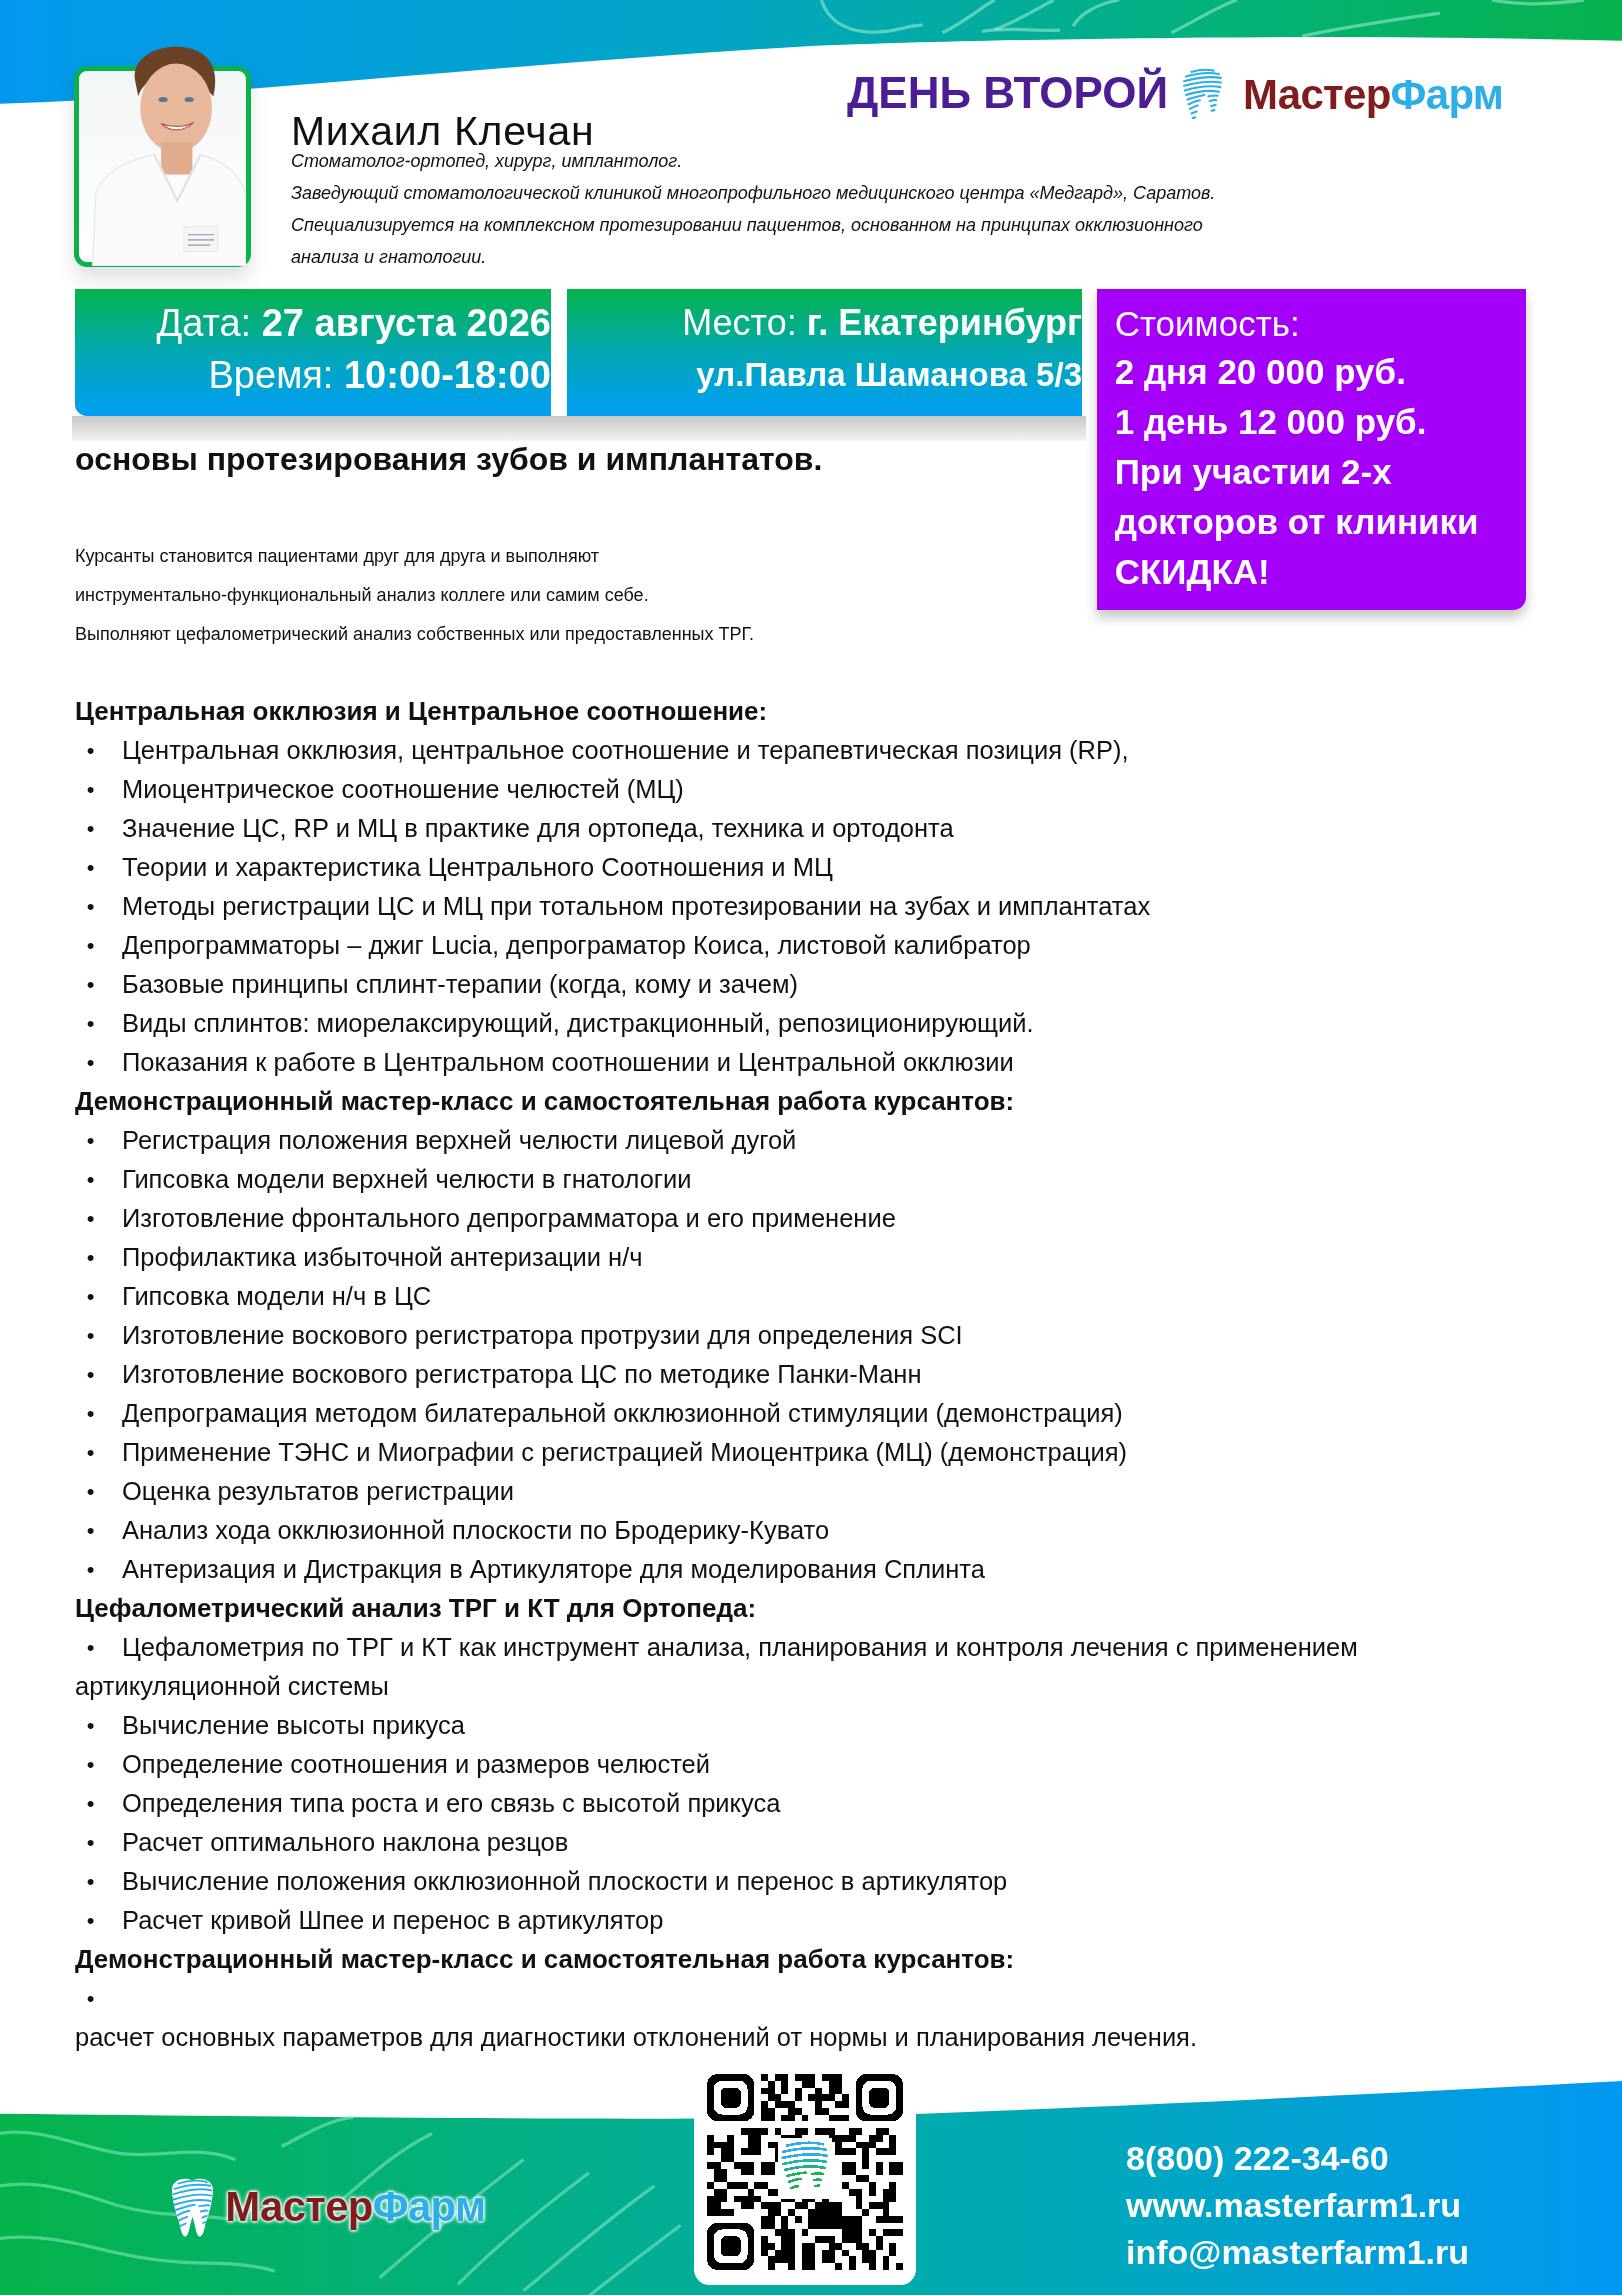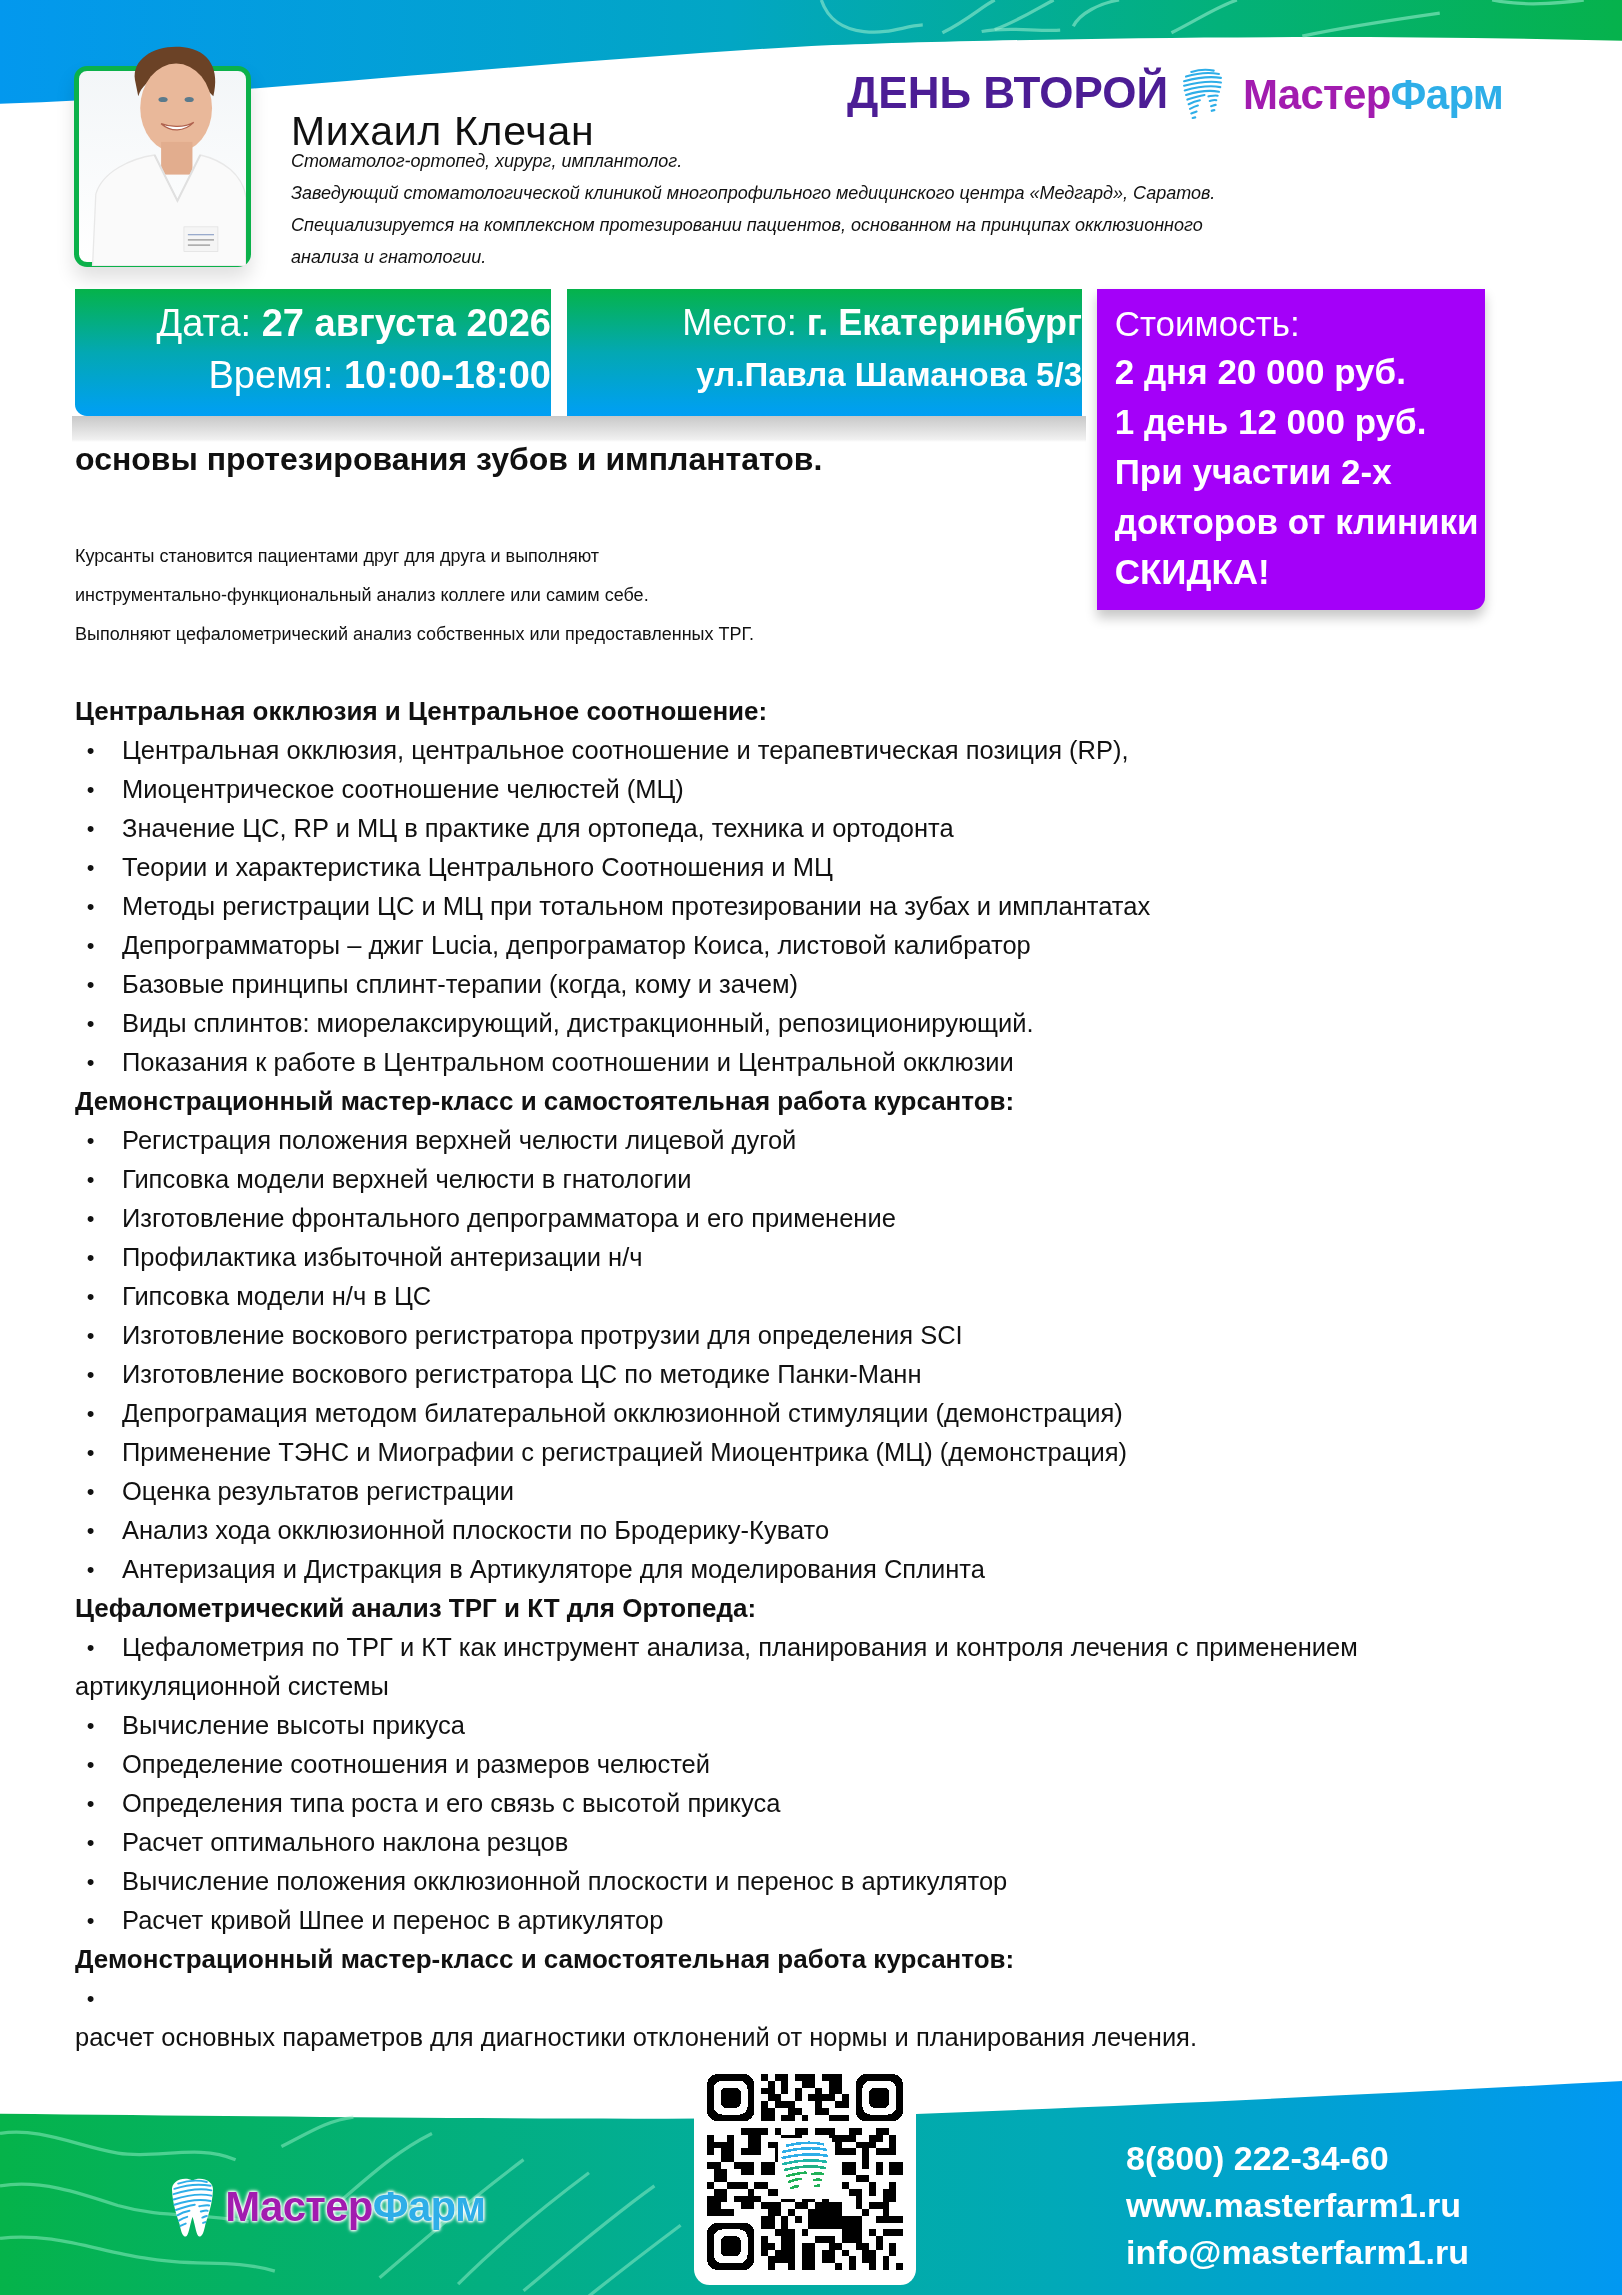--- a/index.html
+++ b/index.html
@@ -20,40 +20,40 @@
     .photo { position: absolute; left: 6.5px; top: -27.5px; width: 160px; height: 222px; }
 
     .speaker-name { position: absolute; left: 291px; top: 96px; font-size: 41px; font-weight: 400; letter-spacing: 0.7px; color: #111; margin-top: 12px; }
     .speaker-bio { position: absolute; left: 291px; top: 145px; width: 1243px; font-size: 18px; line-height: 32px; color: #111; font-style: italic; }
     .speaker-bio div { white-space: nowrap; }
 
     
     .day-label { position: absolute; left: 847px; top: 68px; font-size: 44px; font-weight: 700; color: #4c1d95; letter-spacing: 0px; }
     .header-logo-icon { position: absolute; left: 1182px; top: 68px; width: 41px; height: 54px; }
     .header-logo-text { position: absolute; left: 1243px; top: 71px; font-size: 42px; font-weight: 700; letter-spacing: -0.7px; }
-    .logo-g { color: #a21caf; }
+    .logo-g { color: #7f1d1d; }
     .logo-b { color: #2eaee8; }
 
     
     .info-shadow { position: absolute; left: 72px; top: 416px; width: 1014px; height: 26px; background: linear-gradient(180deg,#c8c8c8,#f0f0f0 90%, #ffffff); }
     .info-box {
       position: absolute; top: 289px; height: 127px;
       background: linear-gradient(180deg,#05b34a 0%, #03a8b3 50%, #009ff5 100%);
       color: #fff; padding: 7.9px 0 0 26px; text-align: right;
     }
     .info-date { left: 75px; width: 476px; border-radius: 0 0 0 11.8px; }
     .info-place { left: 567px; width: 515px; padding-left: 21px; }
     .info-line { font-size: 38px; line-height: 52px; white-space: nowrap; }
     .info-line .lbl { font-weight: 400; }
     .info-line .val { font-weight: 700; }
     .info-place .info-line.first { font-size: 36px; }
     .info-place .info-line.second { font-size: 33px; font-weight: 700; }
 
     .price-box {
-      position: absolute; left: 1097px; top: 289px; width: 388px; height: 321px;
+      position: absolute; left: 1097px; top: 289px; width: 429px; height: 321px;
       background: #a400f9; color: #fff; padding: 11.8px 0 0 17.7px;
       border-radius: 0 0 13px 0; box-shadow: 0 7.9px 11.8px rgba(0,0,0,0.22);
     }
     .price-title { font-size: 35px; font-weight: 400; line-height: 46px; }
     .price-line { font-size: 35px; font-weight: 700; line-height: 50px; white-space: nowrap; }
 
     
     .course-title { position: absolute; left: 75px; top: 435px; width: 1021px; font-size: 32px; font-weight: 700; line-height: 49px; }
     .course-intro { position: absolute; left: 75px; top: 537px; width: 1152px; font-size: 18px; line-height: 39px; }
     .course-intro div { white-space: nowrap; }

